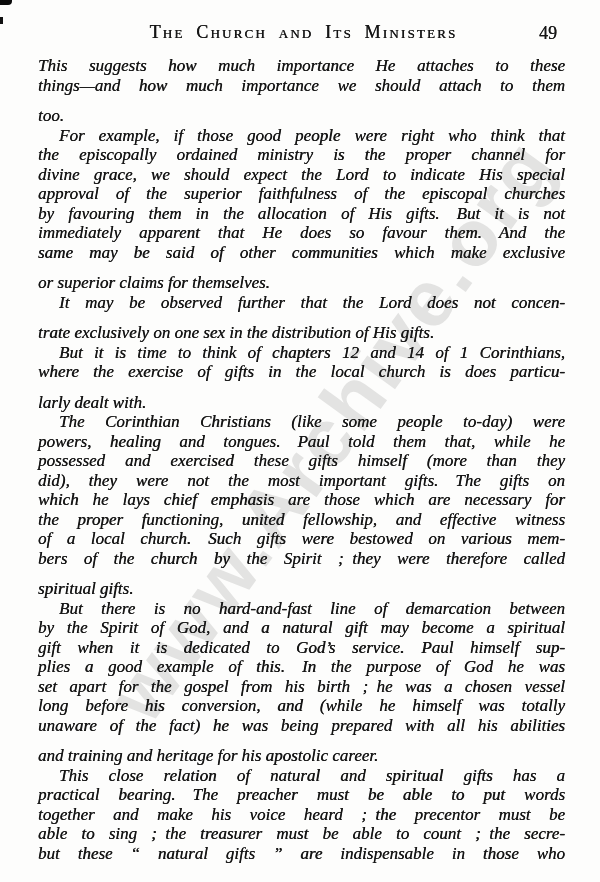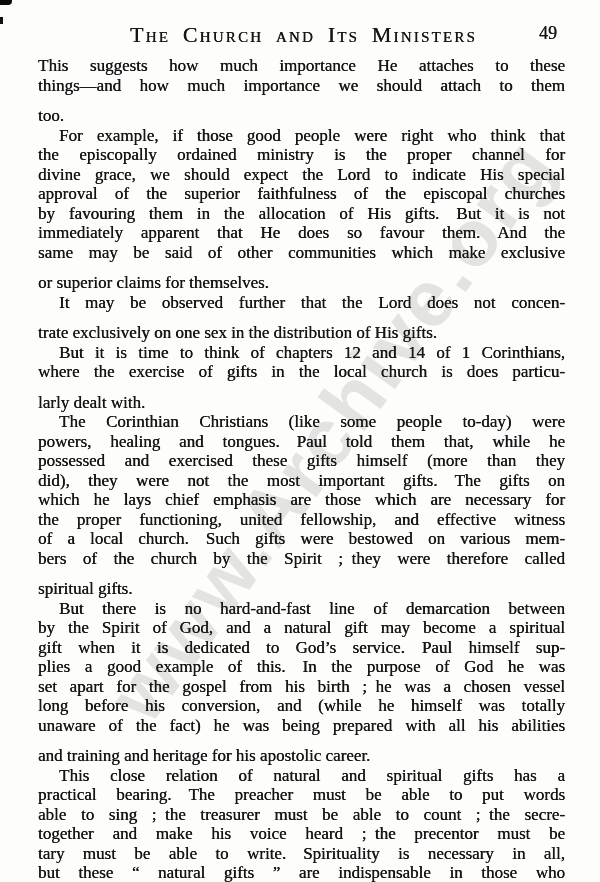--- a/index.html
+++ b/index.html
@@ -20,39 +20,39 @@
   .edge-speck{
     position:absolute;left:0;top:17px;width:3px;height:7px;background:#111;
   }
   
   .header{
     position:absolute;top:22px;left:40px;right:33px;height:22px;
   }
   .header-title{
     text-align:center;
     font-variant:small-caps;
-    font-size:22px;
+    font-size:18px;
     letter-spacing:2.2px;
     word-spacing:5px;
     color:#161616;
     text-shadow:0.3px 0 0 currentColor;
   }
   .page-num{
     position:absolute;right:10px;top:1px;
     font-size:18px;color:#161616;
     text-shadow:0.3px 0 0 currentColor;
   }
   
   .text-column{
     position:absolute;top:56px;left:38px;width:527px;
     font-size:17px;line-height:19.5px;
     color:#161616;
     text-shadow:0.3px 0 0 currentColor; 
   }
-  .para{margin:0;}
+  .para{margin:0;font-style:italic;}
   .line{
     height:19.5px;
     text-align:justify;
     text-align-last:justify;
   }
   .line.indent{text-indent:21px;}
   .line.end{text-align-last:left;margin-top:11px;}
   
   .watermark{
     position:absolute;left:332px;top:430px;
@@ -125,20 +125,19 @@
         <div class="line">gift when it is dedicated to God’s service. Paul himself sup-</div>
         <div class="line">plies a good example of this. In the purpose of God he was</div>
         <div class="line">set apart for the gospel from his birth ; he was a chosen vessel</div>
         <div class="line">long before his conversion, and (while he himself was totally</div>
         <div class="line">unaware of the fact) he was being prepared with all his abilities</div>
         <div class="line end">and training and heritage for his apostolic career.</div>
       </div>
       <div class="para">
         <div class="line indent">This close relation of natural and spiritual gifts has a</div>
         <div class="line">practical bearing. The preacher must be able to put words</div>
+        <div class="line">together and make his voice heard ; the precentor must be</div>
         <div class="line">able to sing ; the treasurer must be able to count ; the secre-</div>
-        <div class="line">together and make his voice heard ; the precentor must be</div>
-        <div class="line">tary must be able to write. Spirituality is necessary in all,</div>
         <div class="line">but these “ natural gifts ” are indispensable in those who</div>
       </div>
     </div>
 
 </div>
 
 </body></html>

